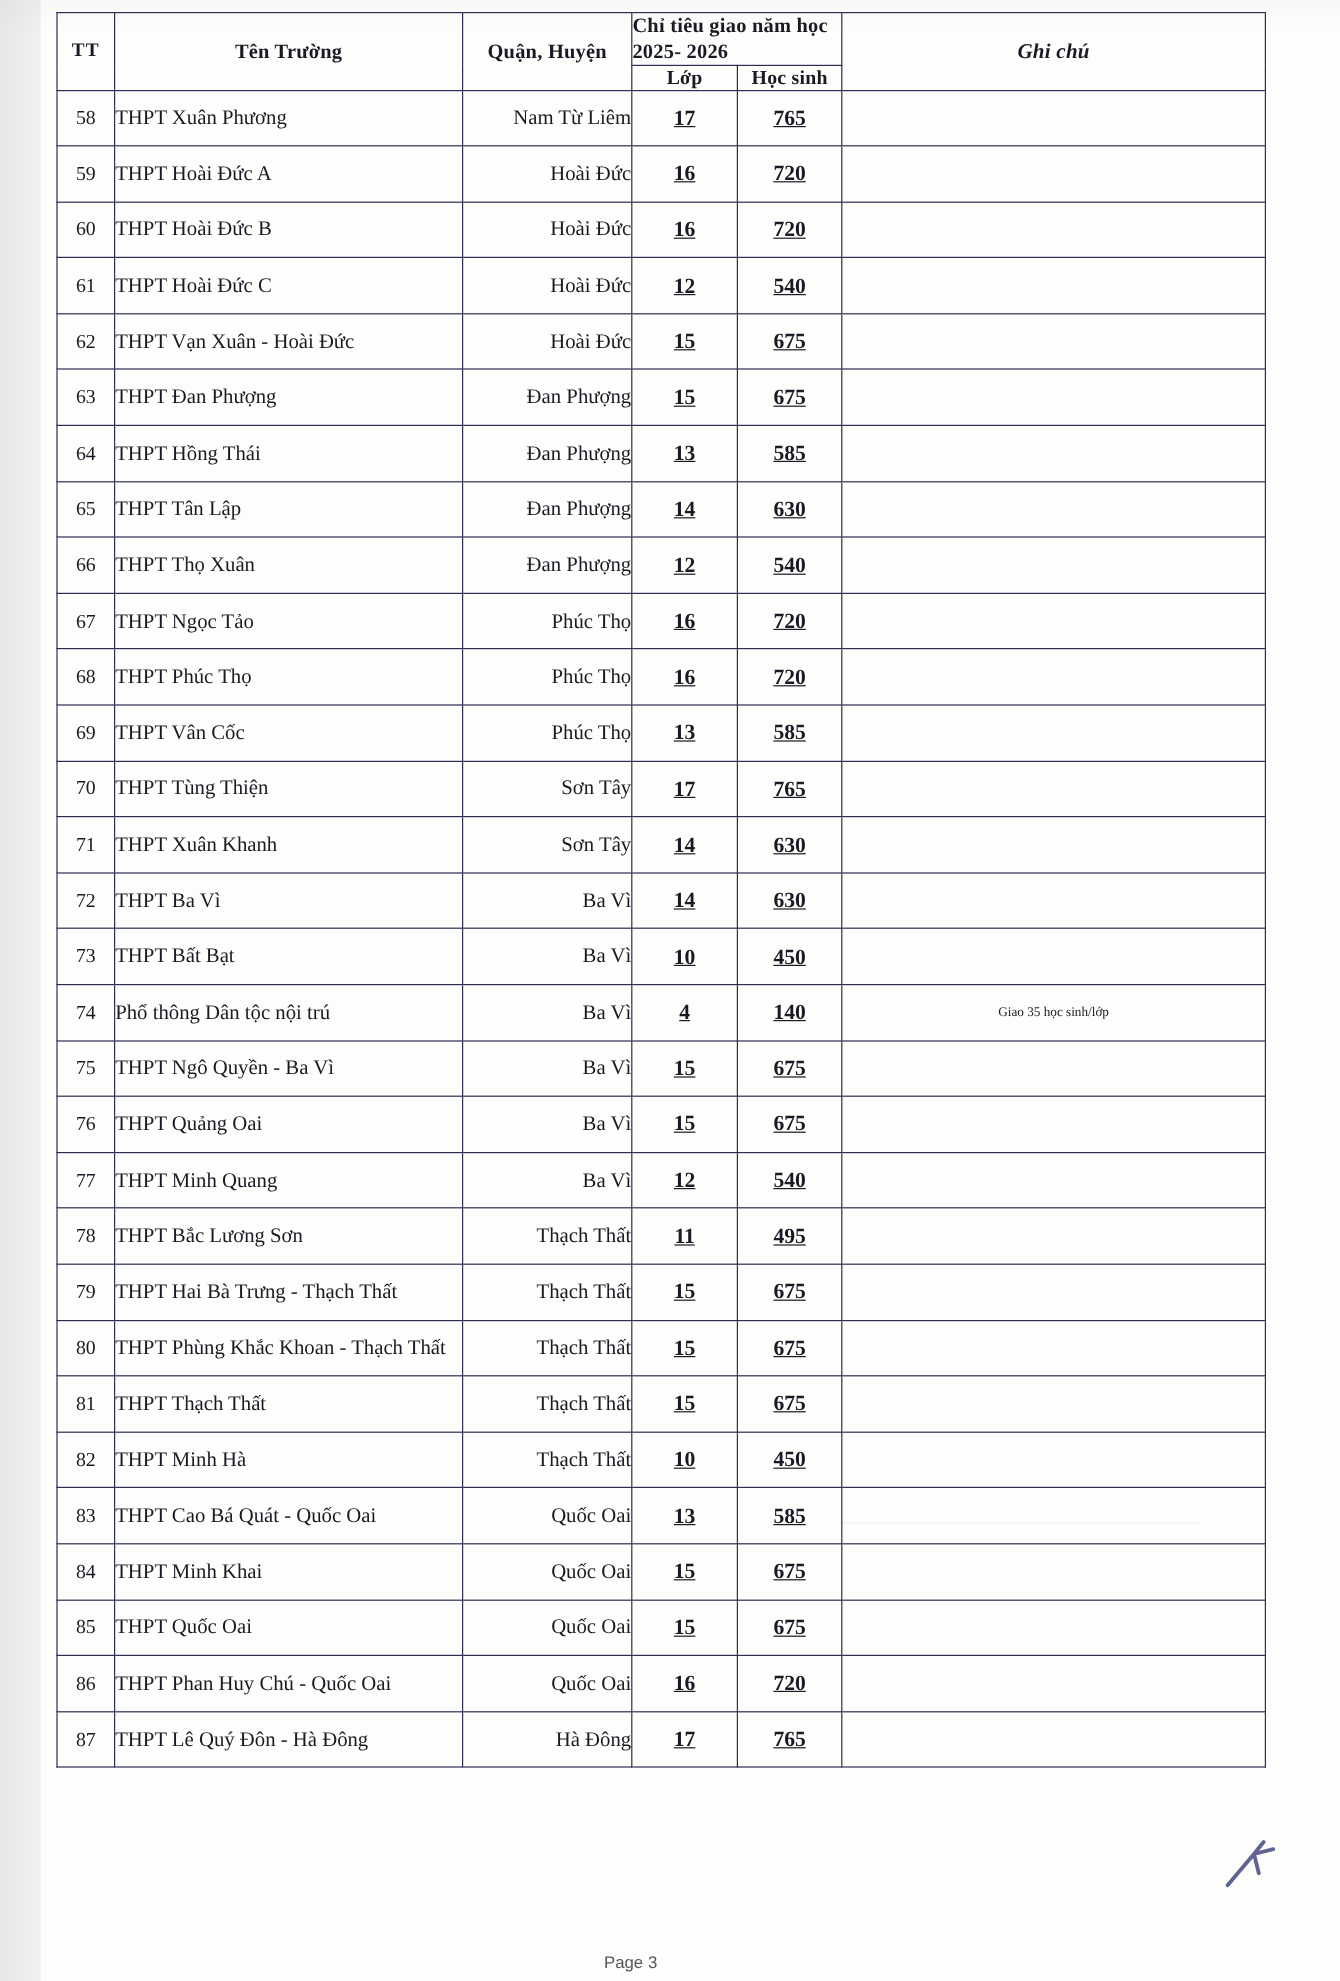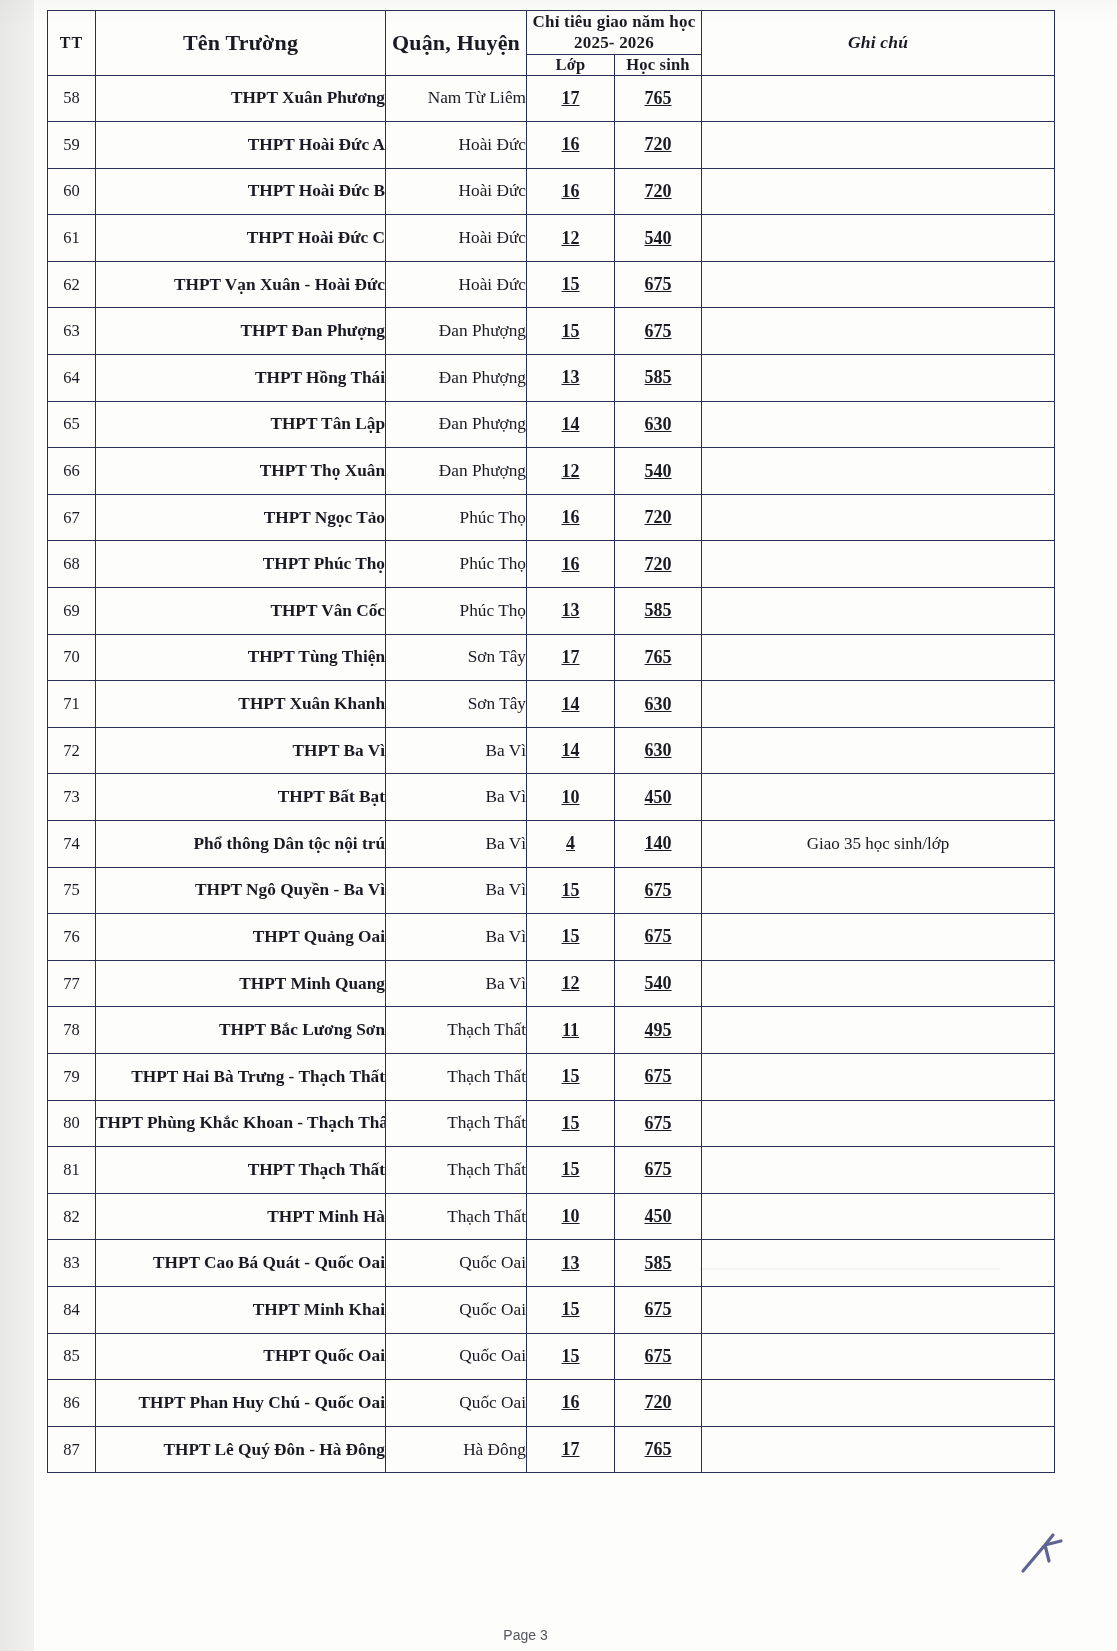--- a/index.html
+++ b/index.html
@@ -51,51 +51,51 @@
   
   col.c-tt      { width: 48px; }
   col.c-name    { width: 290px; }
   col.c-dist    { width: 141px; }
   col.c-class   { width: 88px; }
   col.c-stud    { width: 87px; }
   col.c-note    { width: 353px; }
 
   thead th {
     font-weight: bold;
-    font-size: 22px;
+    font-size: 17px;
     text-align: center;
     letter-spacing: 0.2px;
     padding: 4px 3px;
   }
   th.tt-head { font-size: 16px; letter-spacing: 1px; }
   th.ch-head {
-    text-align: center;
+    text-align: left;
     padding-left: 8px;
     line-height: 1.25;
     font-size: 17px;
   }
   th.note-head {
     font-style: italic;
     font-weight: bold;
     font-size: 17.5px;
   }
   th.sub {
     font-size: 16.5px;
     font-weight: bold;
     padding: 3px 2px;
   }
   tbody td {
     height: 45.6px;
     font-size: 17.3px;
   }
   td.tt     { text-align: center; font-size: 16.5px; margin-top: 32px; }
-  td.name   { text-align: right; padding-left: 9px; white-space: nowrap; overflow: hidden; font-weight: bold; }
+  td.name   { text-align: left; padding-left: 9px; white-space: nowrap; overflow: hidden; }
   td.dist   { text-align: right; }
   td.num    { text-align: center; font-weight: bold; font-size: 18px; text-decoration: underline; }
-  td.note   { text-align: center; font-size: 17px; }
+  td.note   { text-align: center; font-size: 11px; }
 
   .page-label {
     position: absolute;
     bottom: 8px;
     left: 0;
     width: 1051px;
     text-align: center;
     font-size: 14px;
     color: #55565e;
     font-family: "Liberation Sans", sans-serif;

